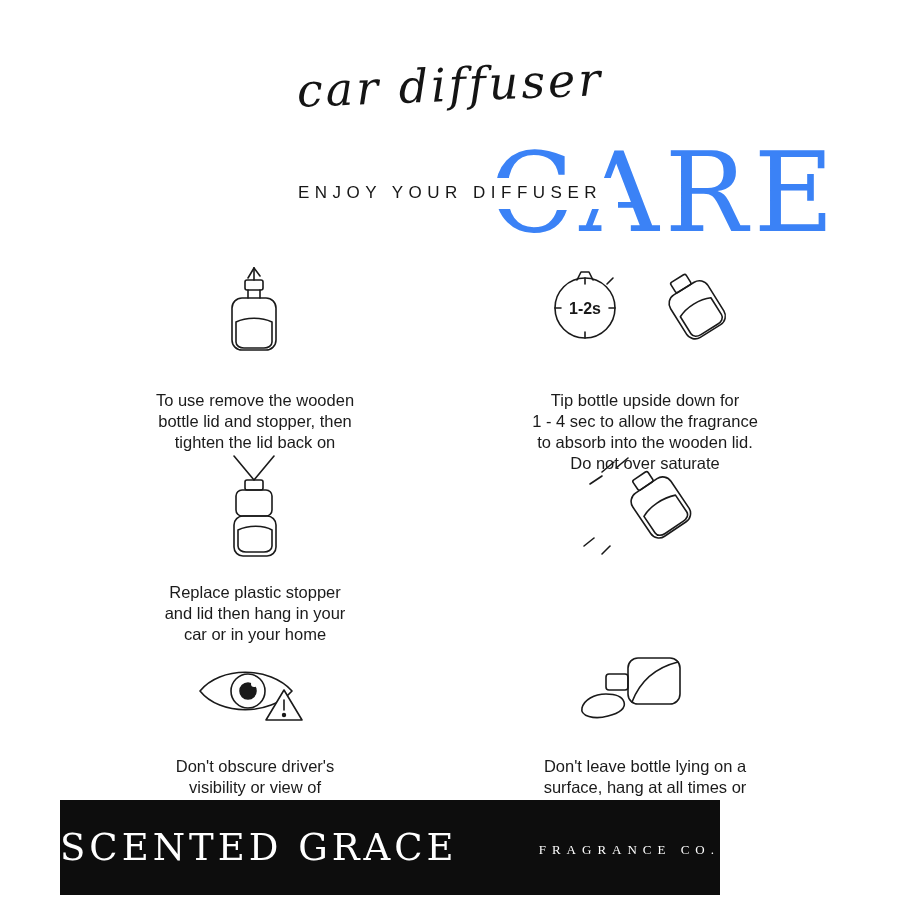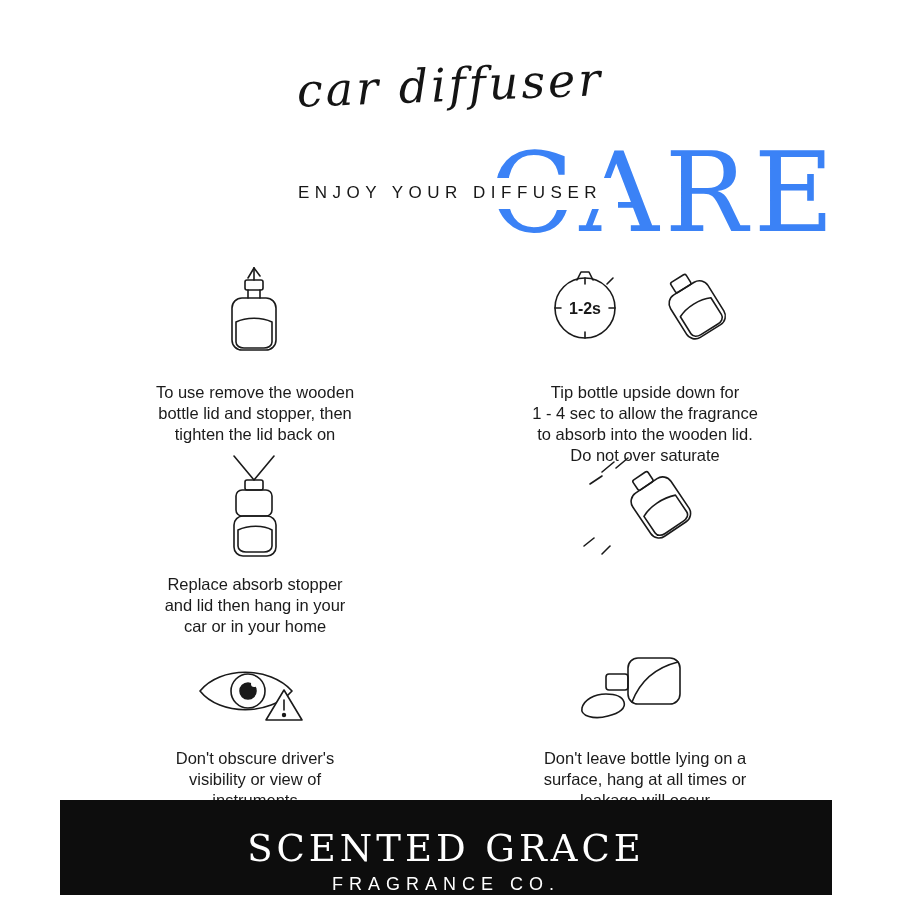--- a/index.html
+++ b/index.html
@@ -90,53 +90,52 @@
     flex-direction: column;
     align-items: center;
   }
   .step .art {
     height: 108px;
     display: flex;
     align-items: center;
     justify-content: center;
   }
   .step .caption {
-    margin-top: 12px;
+    margin-top: 20px;
     text-align: center;
     font-family: "Liberation Sans", sans-serif;
     font-size: 16.5px;
     line-height: 21px;
     color: #1b1b1b;
     max-width: 280px;
     white-space: pre-line;
   }
 
   
   .brand {
     position: absolute;
     left: 60px;
     top: 800px;
-    width: 772px;
+    width: 660px;
     height: 95px;
     background: #0d0d0d;
     color: #ffffff;
     display: flex;
-    flex-direction: column;
     align-items: center;
-    justify-content: flex-end;
+    justify-content: space-between;
   }
   .brand-name {
     font-family: "DejaVu Serif", serif;
     font-size: 37px;
     letter-spacing: 4px;
     line-height: 42px;
   }
   .brand-sub {
-    font-family: Liberation Sans, sans-serif;
-    font-size: 18px;
+    font-family: Liberation Serif, serif;
+    font-size: 13px;
     letter-spacing: 6px;
     margin-top: 4px;
   }
 
   svg { display: block; }
 </style>
 </head>
 <body>
 
 <div class="card">
@@ -209,21 +208,21 @@
 
             <rect x="55" y="26" width="18" height="10" rx="2"></rect>
 
             <rect x="46" y="36" width="36" height="26" rx="6"></rect>
 
             <rect x="44" y="62" width="42" height="40" rx="9"></rect>
             <path d="M48 76 C58 71, 74 71, 82 76 L82 92 C82 96, 78 98, 74 98 L56 98 C52 98, 48 96, 48 92 Z"></path>
           </g>
         </svg>
       </div>
-      <div class="caption">Replace absorb stopper
+      <div class="caption">Replace plastic stopper
 and lid then hang in your
 car or in your home</div>
     </div>
 
     <div class="step">
       <div class="art">
         <svg width="190" height="108" viewBox="0 0 190 108">
           <g fill="none" stroke="#1a1a1a" stroke-width="1.6" stroke-linecap="round" stroke-linejoin="round">
 
             <path d="M52 18 L64 8"></path>

